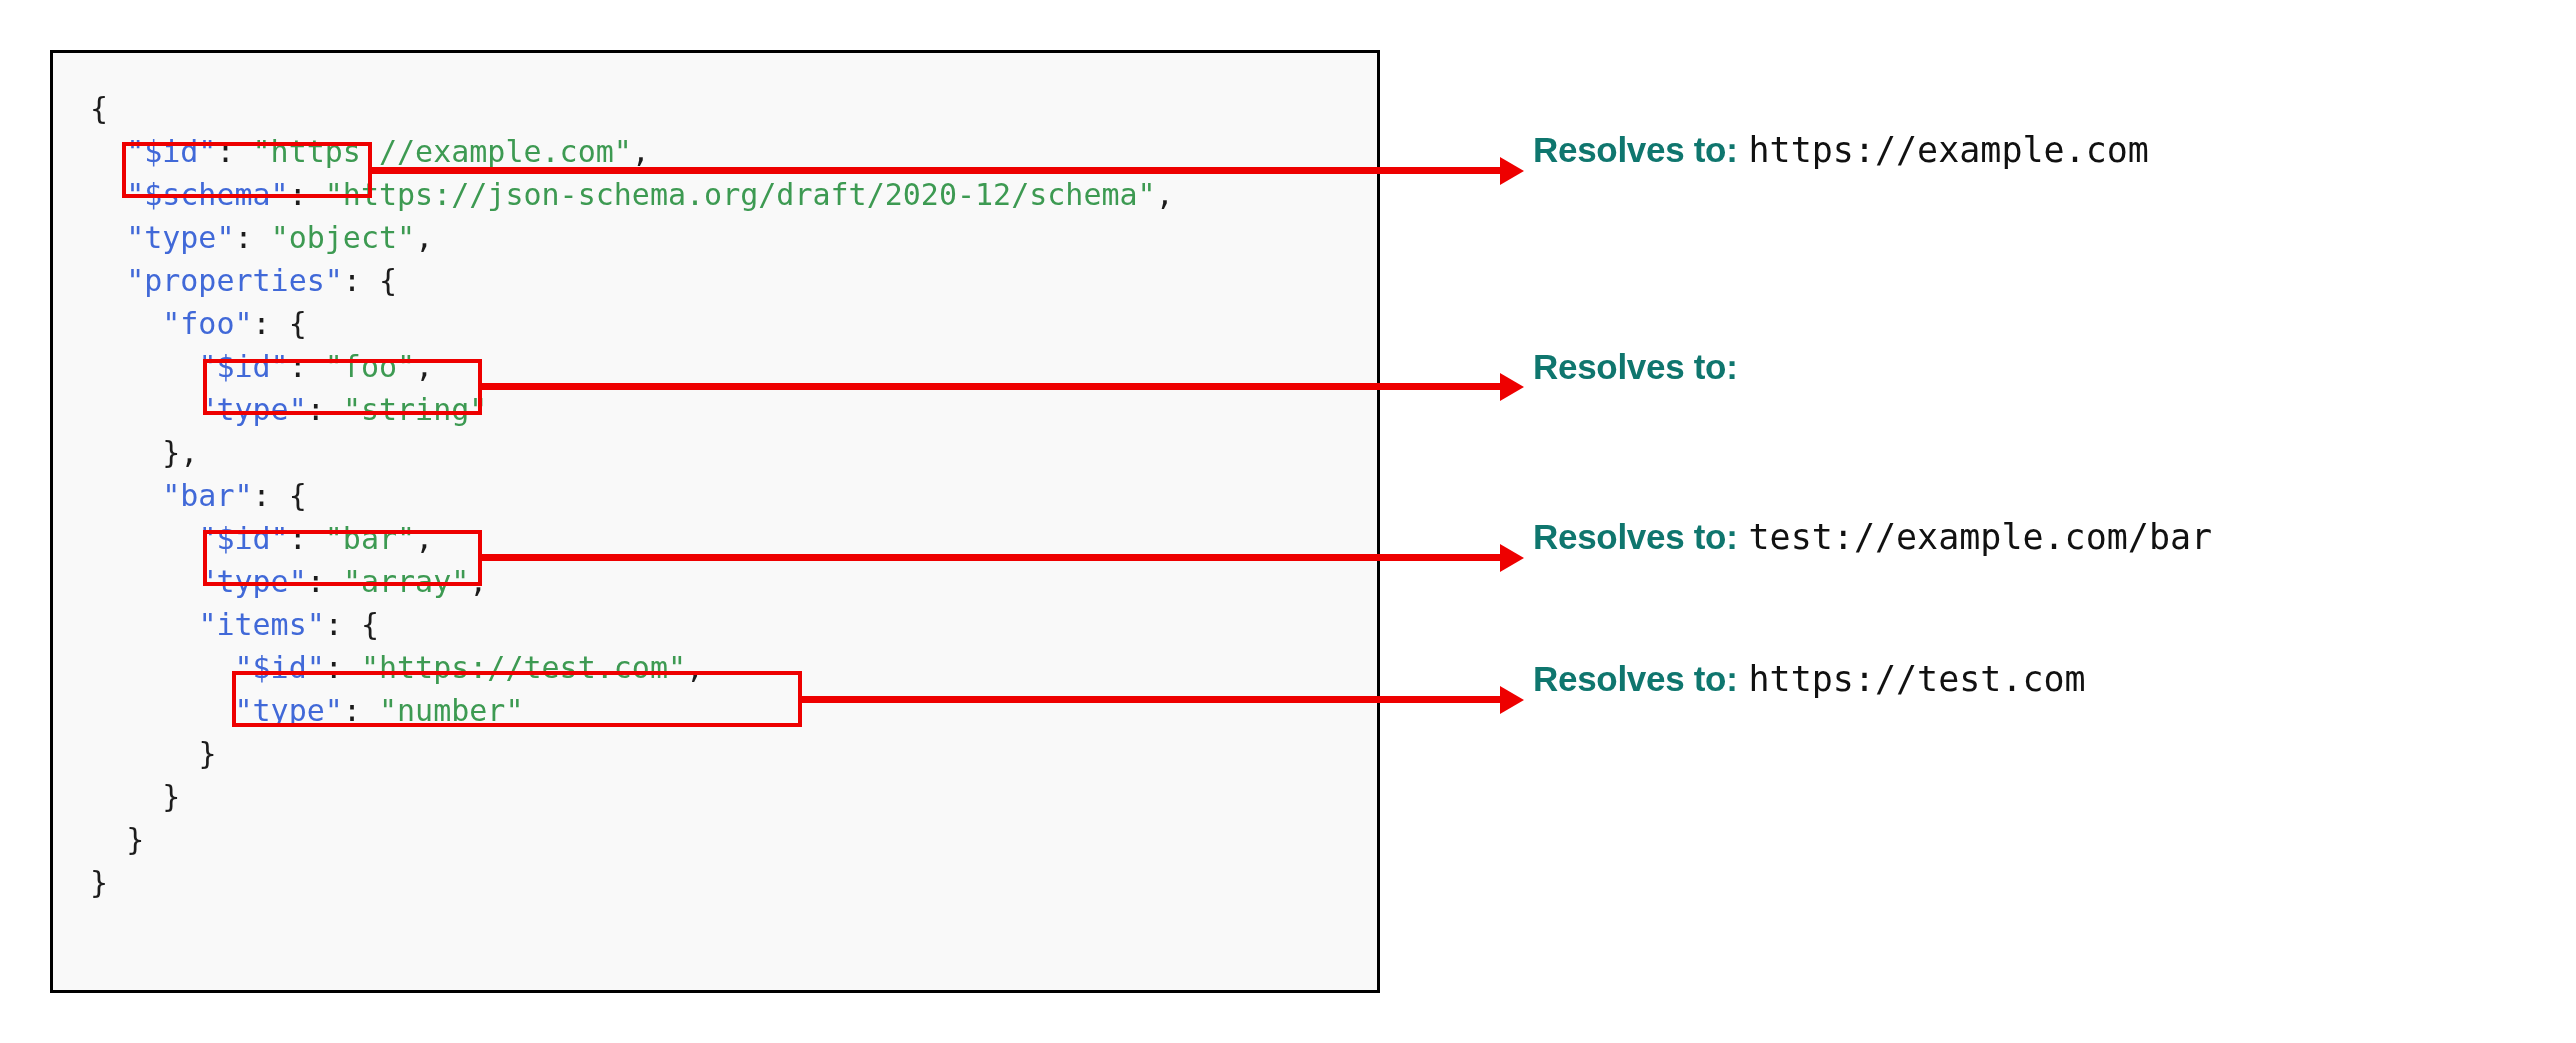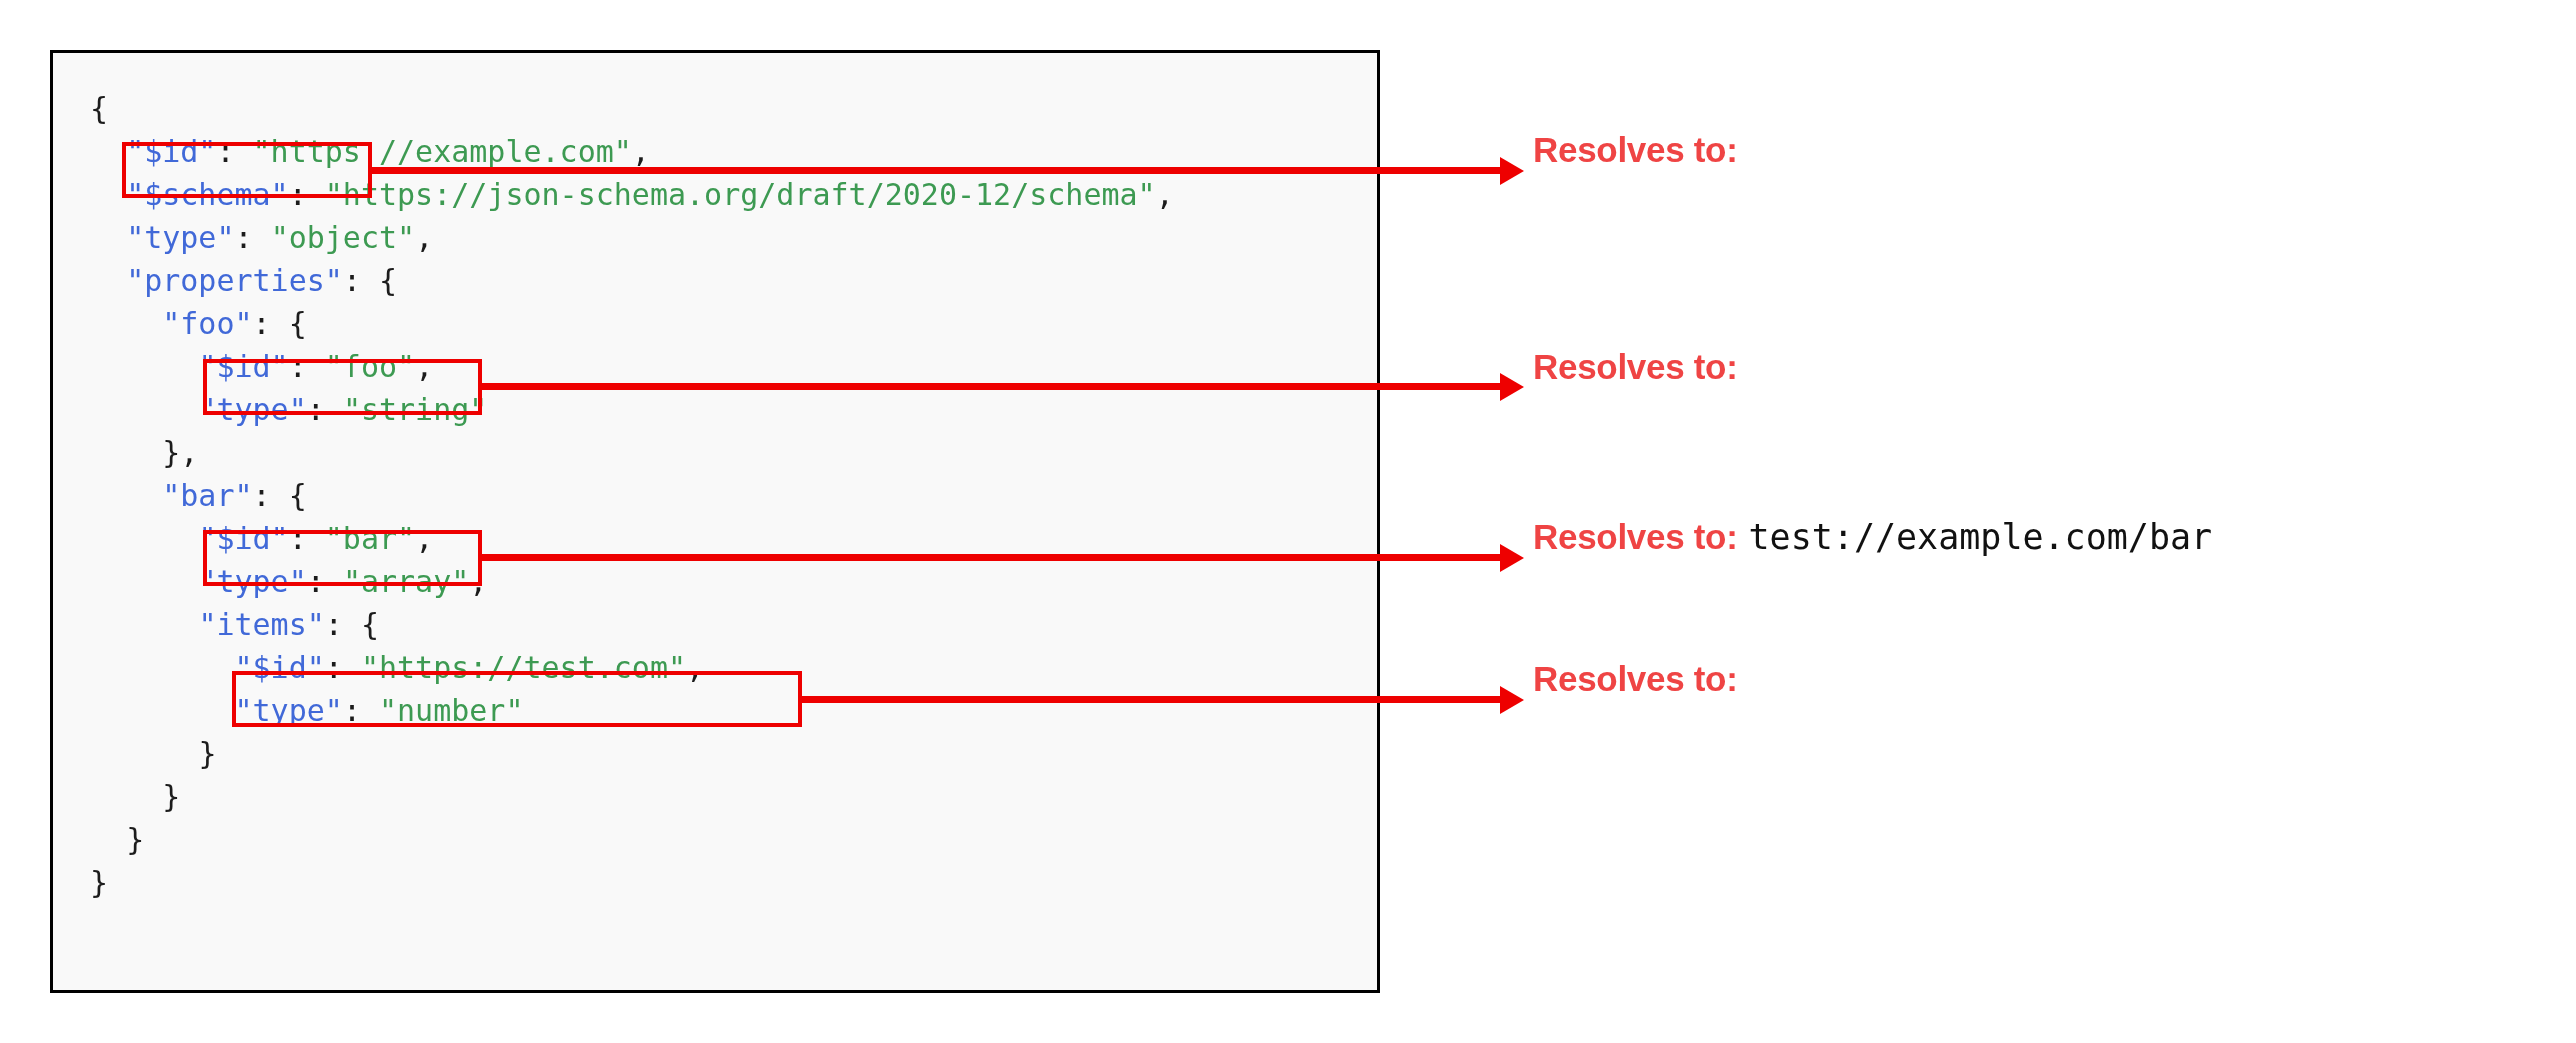--- a/index.html
+++ b/index.html
@@ -79,21 +79,21 @@
     position: absolute;
     left: 1533px;
     display: flex;
     align-items: baseline;
     white-space: nowrap;
   }
   .resolve-label {
     font-family: "Liberation Sans", sans-serif;
     font-weight: bold;
     font-size: 35px;
-    color: #ef4444;
+    color: #0f766e;
     letter-spacing: -0.3px;
   }
   .resolve-url {
     font-family: "DejaVu Sans Mono", "Liberation Mono", monospace;
     font-size: 35px;
     color: #111111;
     margin-left: 11px;
   }
 </style>
 </head>
@@ -113,25 +113,27 @@
 <div id="arrow-layer">
     <div class="arrow" style="left: 372px; top: 167px; width: 1129px; background: rgb(238, 0, 0);"></div>
     <div class="arrow" style="left: 482px; top: 383px; width: 1019px; background: rgb(238, 0, 0);"></div>
     <div class="arrow" style="left: 482px; top: 554px; width: 1019px; background: rgb(238, 0, 0);"></div>
     <div class="arrow" style="left: 802px; top: 696px; width: 699px; background: rgb(238, 0, 0);"></div>
   </div>
 
 <div id="annotation-layer">
     <div class="resolve-row" style="top: 130px;">
       <span class="resolve-label">Resolves to:</span>
+      <span class="resolve-url">https://example.com</span>
     </div>
     <div class="resolve-row" style="top: 347px;">
       <span class="resolve-label">Resolves to:</span>
     </div>
     <div class="resolve-row" style="top: 517px;">
       <span class="resolve-label">Resolves to:</span>
       <span class="resolve-url">test://example.com/bar</span>
     </div>
     <div class="resolve-row" style="top: 659px;">
       <span class="resolve-label">Resolves to:</span>
+      <span class="resolve-url">https://test.com</span>
     </div>
   </div>
 
 
 </body></html>

